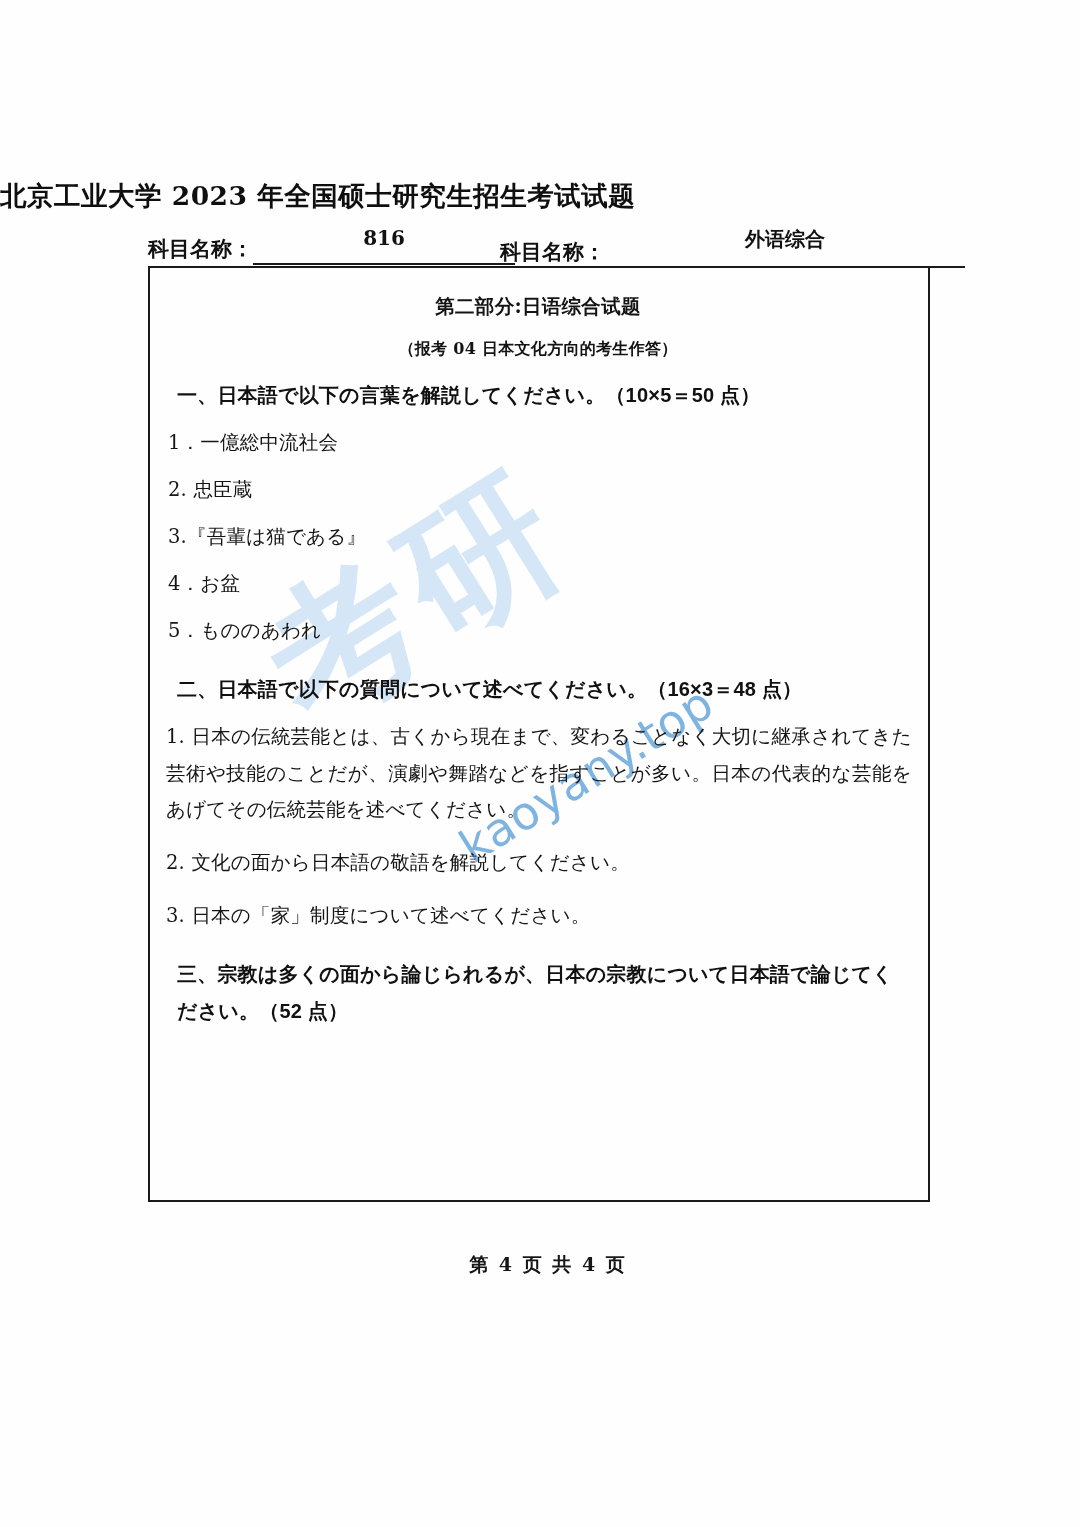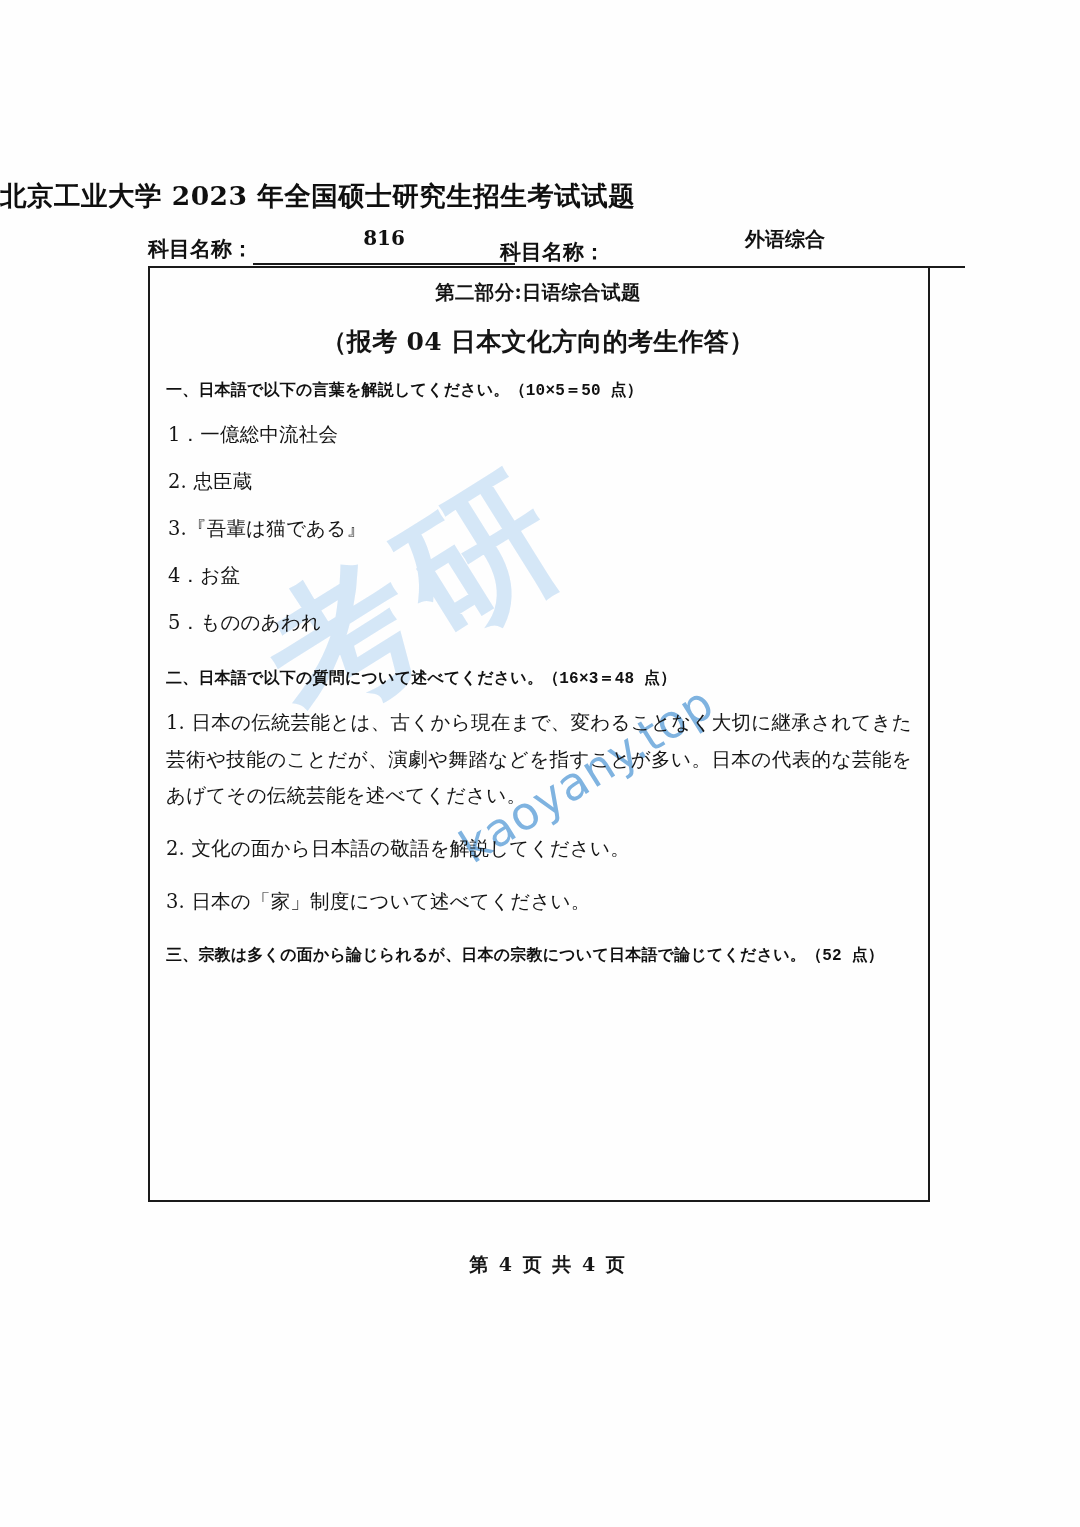--- a/index.html
+++ b/index.html
@@ -95,29 +95,29 @@
   
   .part-title,
   .part-sub {
     text-align: center;
     font-family: "DejaVu Serif", "Liberation Serif", serif;
     font-weight: bold;
     font-size: 19.5px;
     color: #141414;
     letter-spacing: 0.3px;
   }
-  .part-title { margin: 1px 0 0 0; }
-  .part-sub   { margin: 19px 0 0 0; font-size: 25px; }
+  .part-title { margin: 15px 0 0 0; }
+  .part-sub   { margin: 19px 0 0 0; font-size: 16px; }
 
   .section-head {
-    font-family: Liberation Mono, monospace;
-    font-size: 16px;
+    font-family: Liberation Sans, sans-serif;
+    font-size: 20px;
     font-weight: bold;
     color: #111;
-    margin: 22px 0 0 2px;
+    margin: 22px 0 0 13px;
     letter-spacing: 0.2px;
     white-space: nowrap;
   }
   .section-head.wrap { white-space: normal; line-height: 1.86; }
 
   .item {
     font-family: "DejaVu Serif", "Liberation Serif", serif;
     font-size: 19.5px;
     color: #151515;
     margin: 20px 0 0 4px;

